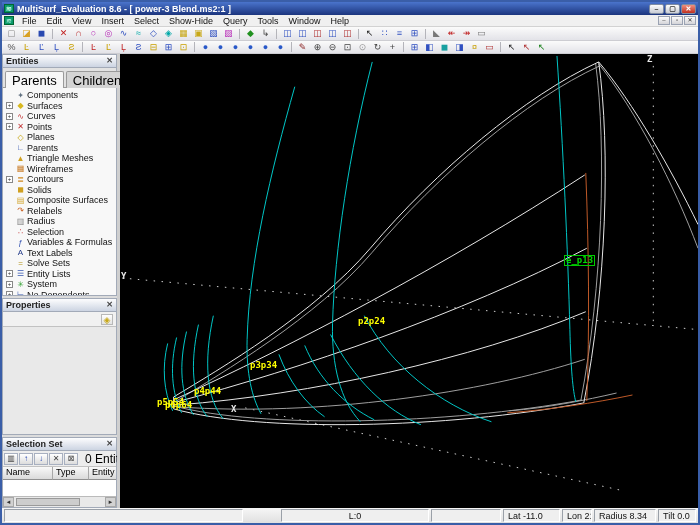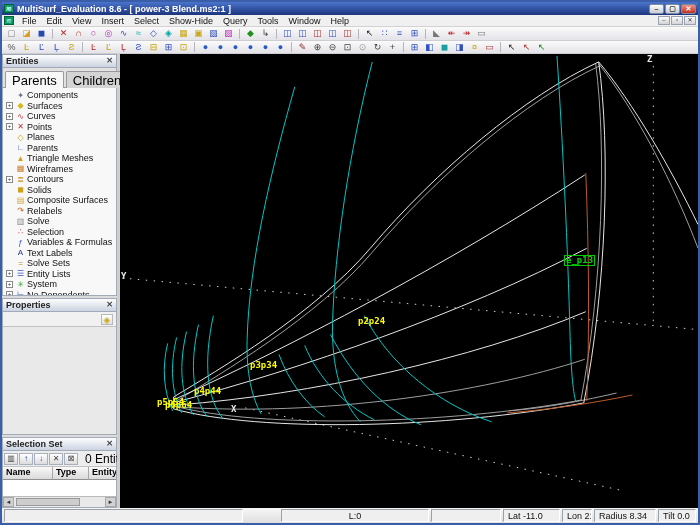--- a/index.html
+++ b/index.html
@@ -54,21 +54,21 @@
     background:#f1f1f1;border-bottom:1px solid #c2c2c2;padding:0 3px;}
   .prop-icon{width:12px;height:11px;font-size:9px;line-height:11px;text-align:center;color:#c8a818;
     border:1px solid #b8b8b8;background:linear-gradient(#fff,#e2e2e2);}
   .prop-body{flex:1;background:#e9e9e9;}
   .selection{flex:1;margin-bottom:0;}
   .sel-toolbar{flex:0 0 16px;display:flex;align-items:center;background:#ededed;
     border-bottom:1px solid #c2c2c2;padding:0 1px;}
   .sel-btn{width:14px;height:12px;border:1px solid #a8b0c0;background:linear-gradient(#fff,#dcdcdc);
     display:inline-flex;align-items:center;justify-content:center;font-size:8px;margin-right:1px;flex:0 0 14px;}
   .sel-count{font-size:12px;margin-left:6px;white-space:nowrap;}
-  .sel-header{flex:0 0 13px;display:flex;overflow:hidden;background:#ef4444;font-weight:bold;}
+  .sel-header{flex:0 0 13px;display:flex;overflow:hidden;background:#ef4444;}
   .sel-col{font-size:9px;padding:0 3px;border-right:1px solid #a8a8a8;border-bottom:1px solid #909090;
     background:linear-gradient(#f9f9f9,#dadada);white-space:nowrap;overflow:hidden;flex:0 0 auto;}
   .sel-body{flex:1;background:#fff;}
   .sel-scroll{flex:0 0 11px;display:flex;background:#dcdcdc;border-top:1px solid #bbb;}
   .scroll-btn{flex:0 0 11px;font-size:6px;display:flex;align-items:center;justify-content:center;
     background:#d2d2d2;border:1px solid #a8a8a8;color:#333;}
   .scroll-track{flex:1;position:relative;background:#e9e9e9;}
   .scroll-thumb{position:absolute;left:2px;top:1px;bottom:1px;width:70%;background:#cdcdcd;border:1px solid #9a9a9a;}
   .splitter-v{flex:0 0 3px;background:#cfcfcf;}
   
@@ -269,21 +269,21 @@
               <span class="tree-label">Composite Surfaces</span>
             </div>
             <div class="tree-row">
               <span class="tree-expand"></span>
               <span class="tree-icon" style="color: rgb(200, 96, 32);">↷</span>
               <span class="tree-label">Relabels</span>
             </div>
             <div class="tree-row">
               <span class="tree-expand"></span>
               <span class="tree-icon" style="color: rgb(136, 136, 136);">▥</span>
-              <span class="tree-label">Solve</span>
+              <span class="tree-label">Radius</span>
             </div>
             <div class="tree-row">
               <span class="tree-expand"></span>
               <span class="tree-icon" style="color: rgb(192, 48, 48);">∴</span>
               <span class="tree-label">Selection</span>
             </div>
             <div class="tree-row">
               <span class="tree-expand"></span>
               <span class="tree-icon" style="color: rgb(48, 80, 176);">ƒ</span>
               <span class="tree-label">Variables &amp; Formulas</span>

